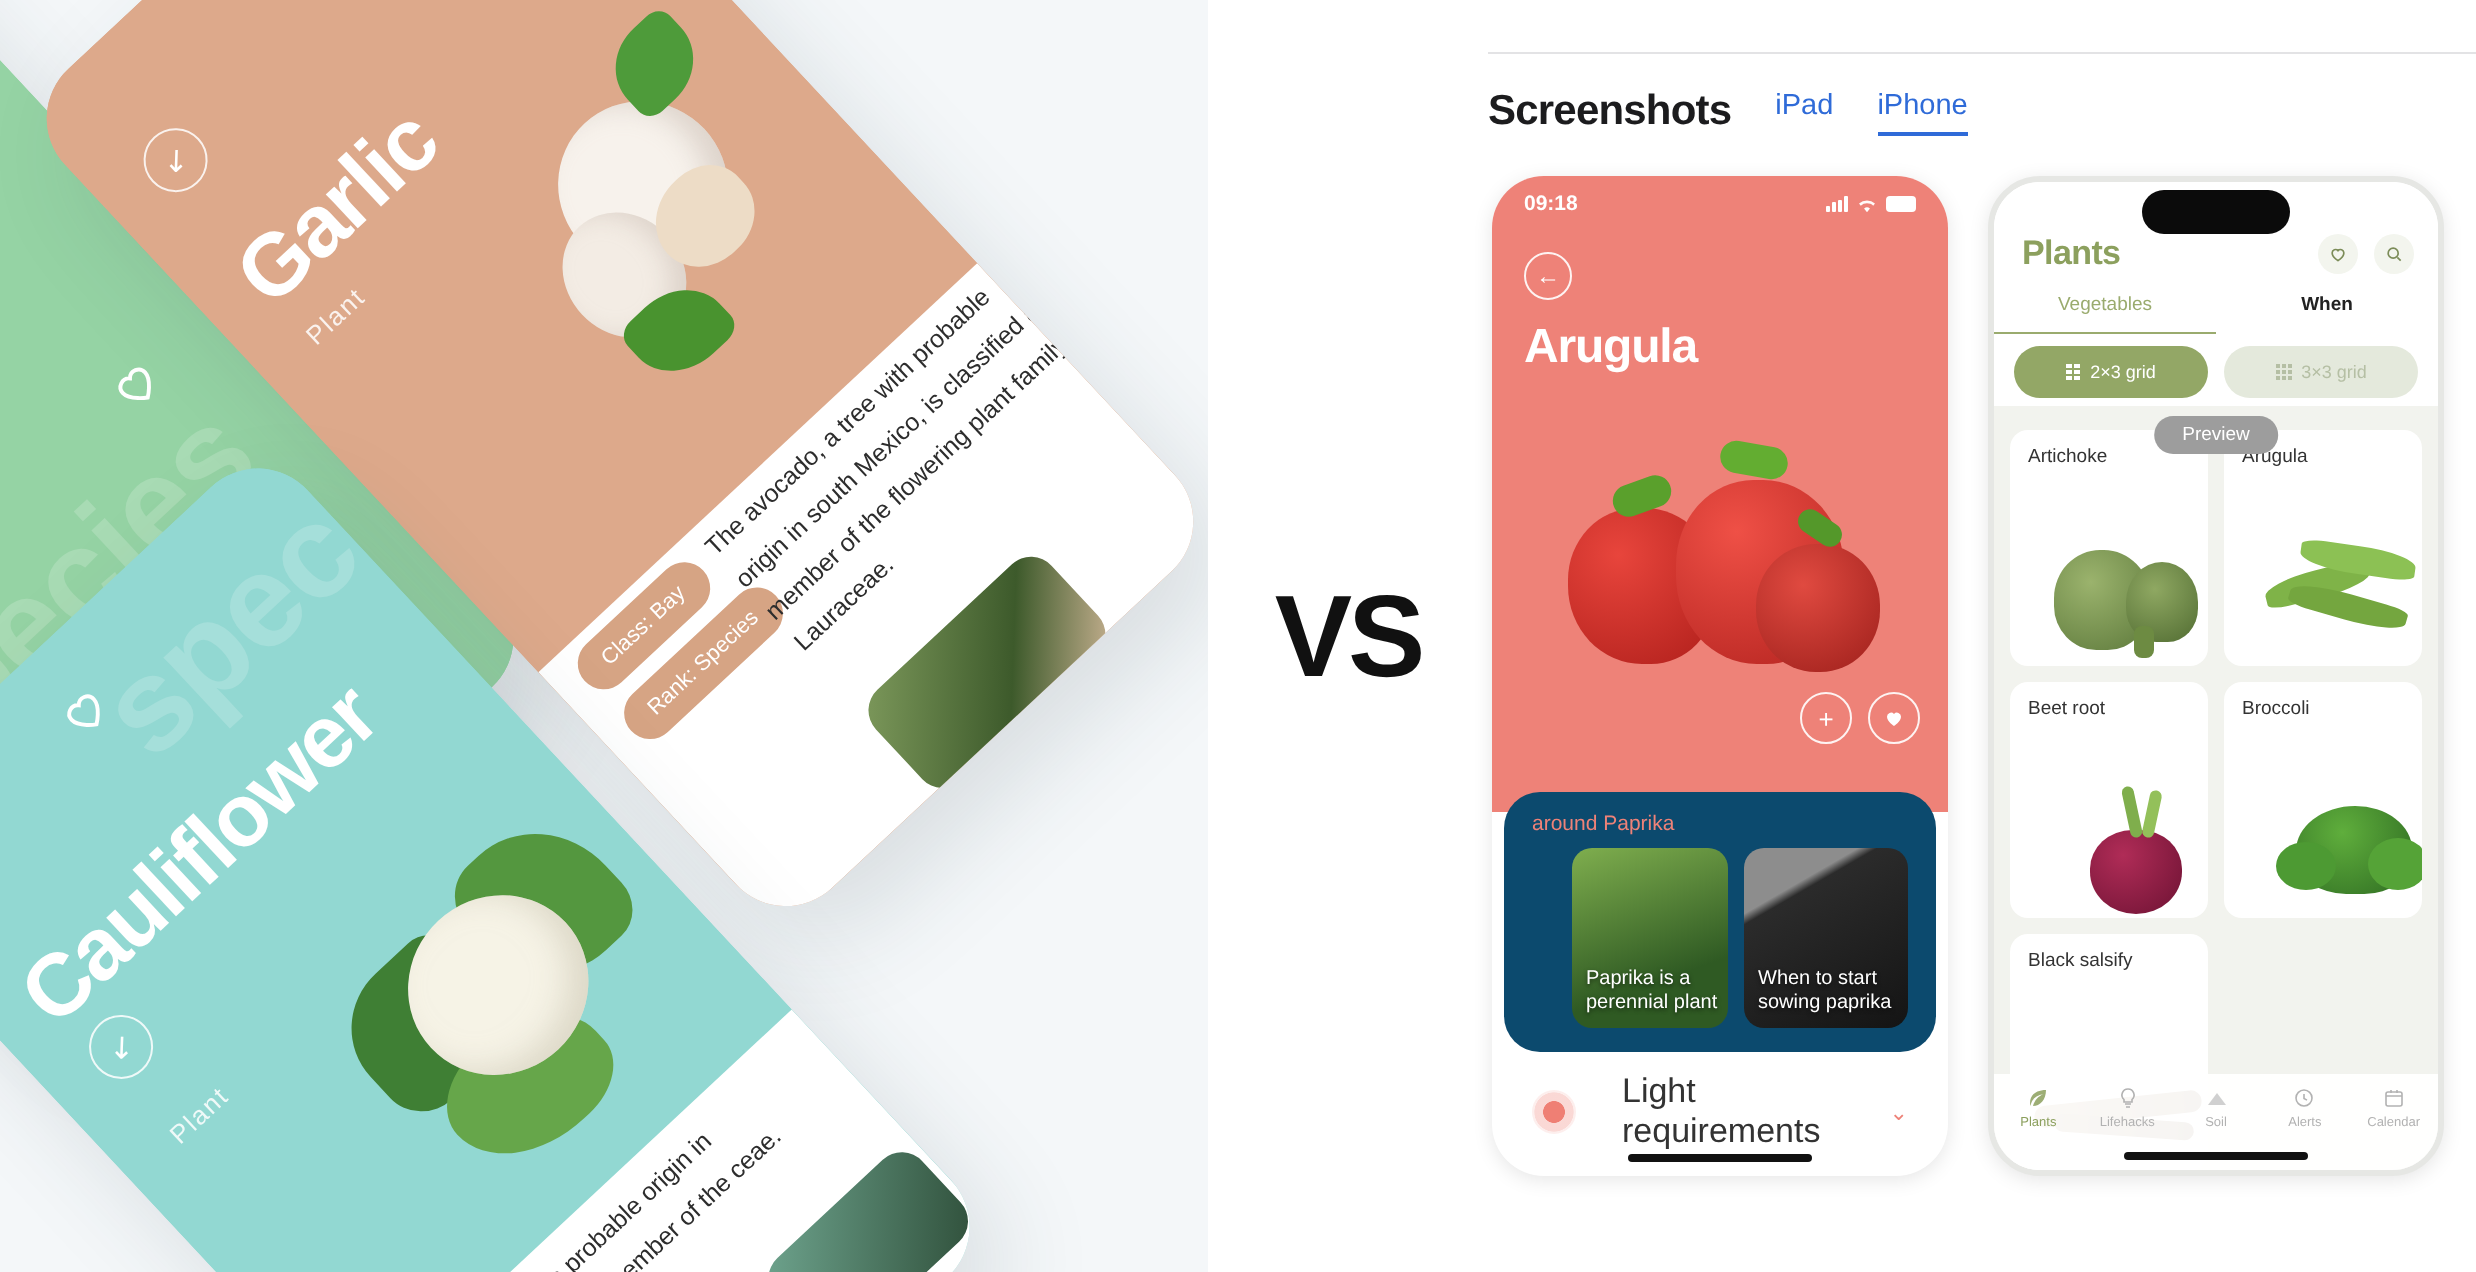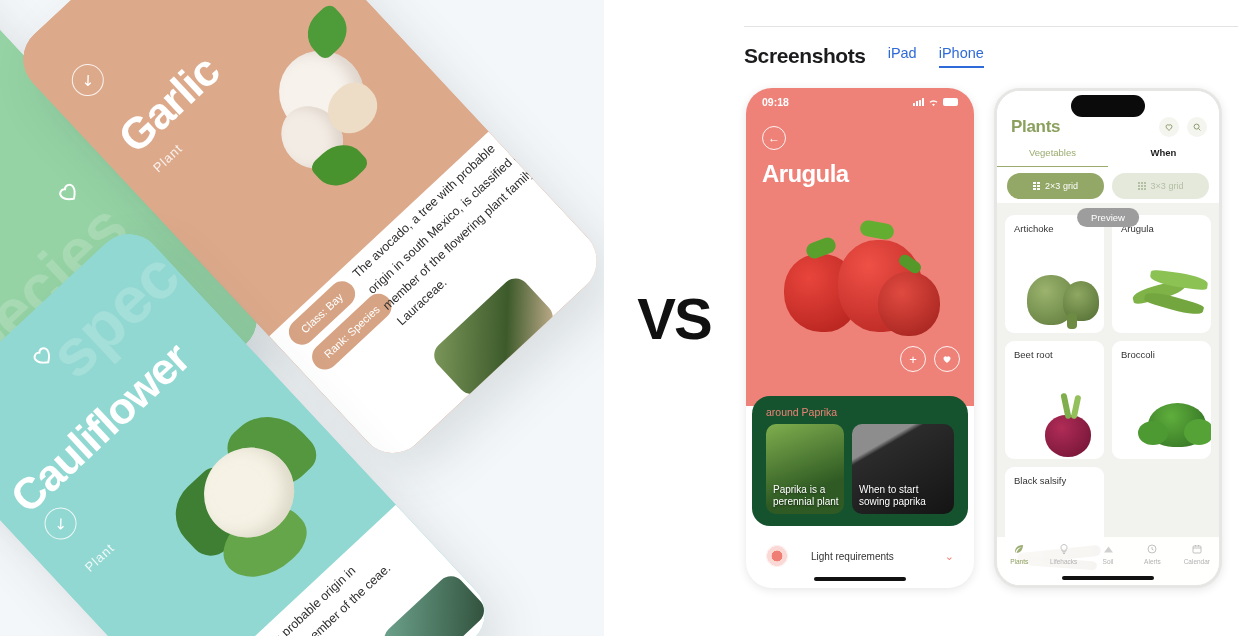--- a/index.html
+++ b/index.html
@@ -129,49 +129,49 @@
   .pa-fab {
     width: 26px; height: 26px; border-radius: 50%;
     border: 1.4px solid rgba(255,255,255,0.9);
     display: flex; align-items: center; justify-content: center;
     color: #fff; font-size: 13px;
   }
   .pa-fab.solid-heart { color:#fff; }
 
   .pa-sheet {
     position: absolute; left: 6px; right: 6px; top: 308px; height: 130px;
-    background: #14532d; border-radius: 18px;
+    background: #0c4a6e; border-radius: 18px;
   }
   .pa-around {
     position: absolute; left: 14px; top: 10px;
     font-size: 10.5px; color: #ee8278;
   }
   .pa-cards { position: absolute; left: 14px; right: 14px; top: 28px; display: flex; gap: 8px; }
   .pa-card {
     position: relative; border-radius: 10px; overflow: hidden; height: 90px;
   }
-  .pa-card.small { width: 78px; }
+  .pa-card.small { width: 78px; margin-left: 20px; }
   .pa-card.big { flex: 1; }
   .pa-card-cap {
     position: absolute; left: 7px; right: 5px; bottom: 6px;
     color: #fff; font-size: 10px; line-height: 1.2; font-weight: 400;
     text-shadow: 0 1px 2px rgba(0,0,0,0.55);
   }
 
   .pa-acc {
     position: absolute; left: 6px; right: 6px; top: 446px; height: 44px;
     background: #fff; border-radius: 18px;
     display: flex; align-items: center; padding: 0 14px; gap: 12px;
   }
   .pa-acc-dot {
     width: 22px; height: 22px; border-radius: 50%;
     background: radial-gradient(circle, #ef7f74 0 34%, rgba(239,127,116,0.30) 36% 62%, rgba(239,127,116,0.13) 64% 100%);
     flex: none;
   }
-  .pa-acc-label { flex: 1; font-size: 10px; color: #333; padding-left: 11px; }
+  .pa-acc-label { flex: 1; font-size: 17px; color: #333; padding-left: 11px; }
   .pa-acc-chev { color: #ee8278; font-size: 11px; }
   .home-bar {
     position: absolute; left: 50%; transform: translateX(-50%); bottom: 7px;
     width: 92px; height: 4px; border-radius: 3px; background: #111;
   }
 
   
   .pb-top { position: absolute; left: 0; top: 0; right: 0; height: 66px; background: #fff; }
   .pb-notch {
     position: absolute; left: 50%; transform: translateX(-50%); top: 4px;

